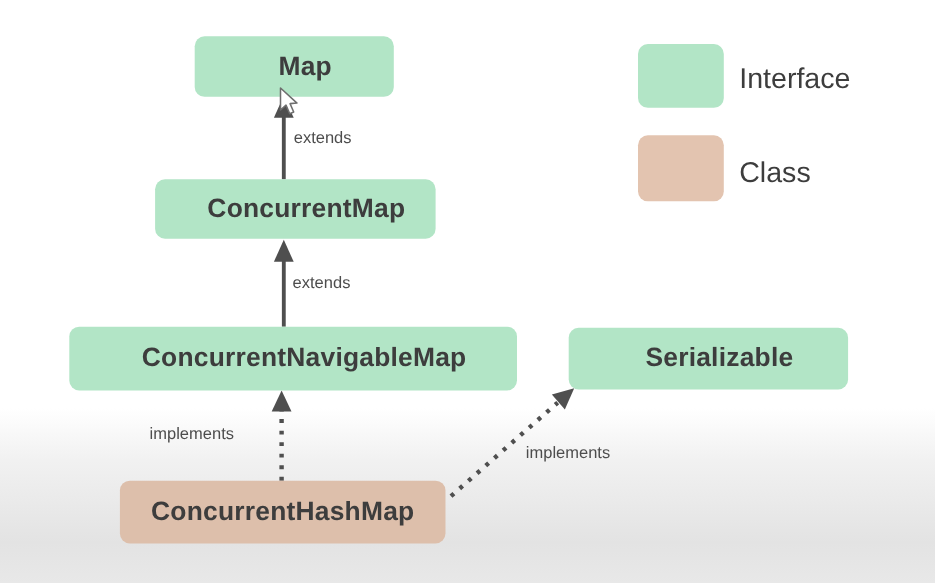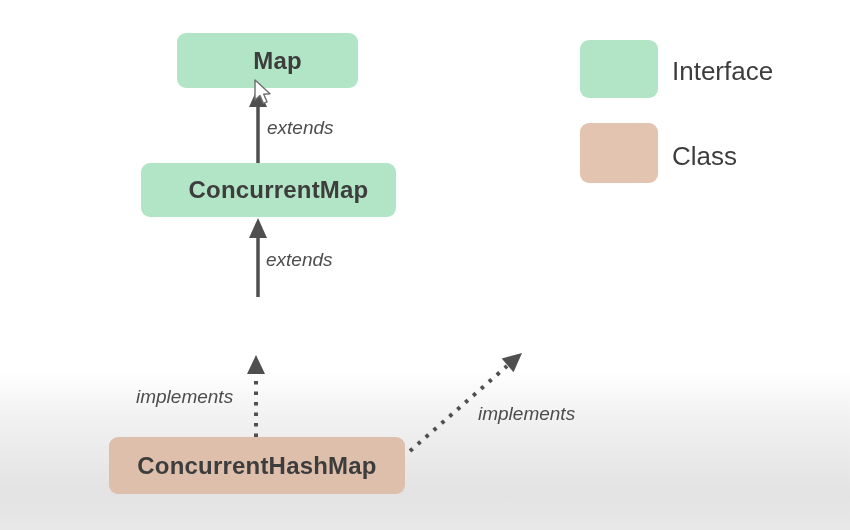--- a/index.html
+++ b/index.html
@@ -14,21 +14,21 @@
     position:absolute;
     display:flex;align-items:center;justify-content:center;
     border-radius:9px;
     font-weight:bold;font-size:24px;color:#3d3d3d;
     letter-spacing:0.2px;
   }
   .node.interface{background:#b2e5c6;padding-left:20px;}
   .node.class{background:#ddbfab;}
   .edge-label{
     position:absolute;
-    font-style:italic;font-size:19px;color:#4d4d4d;
+    font-size:15px;color:#4d4d4d;
   }
   .edges{position:absolute;left:0;top:0;}
   .legend-swatch{position:absolute;border-radius:9px;}
   .legend-swatch.interface{background:#b2e5c6;}
   .legend-swatch.class{background:#e3c4b0;}
   .legend-label{
     position:absolute;
     font-weight:normal;font-size:26px;color:#3d3d3d;
   }
   .cursor{position:absolute;}
@@ -62,20 +62,22 @@
     </g>
 
     <g>
       <line x1="410" y1="451" x2="507" y2="366" stroke="#4f4f4f" stroke-width="4" stroke-dasharray="3.5 7"></line>
       <polygon points="522,353 513.5,372.2 501.7,358.6" fill="#4f4f4f"></polygon>
     </g>
   </svg>
 
   <div class="node interface pos-map">Map</div>
   <div class="node interface pos-cmap">ConcurrentMap</div>
+  <div class="node interface pos-cnmap">ConcurrentNavigableMap</div>
+  <div class="node interface pos-ser">Serializable</div>
   <div class="node class pos-chm">ConcurrentHashMap</div>
 
   <span class="edge-label" style="left:267px;top:117px;">extends</span>
   <span class="edge-label" style="left:266px;top:249px;">extends</span>
   <span class="edge-label" style="left:136px;top:386px;">implements</span>
   <span class="edge-label" style="left:478px;top:403px;">implements</span>
 
   <div>
     <div class="legend-swatch interface" style="left:580px;top:40px;width:78px;height:58px;"></div>
     <span class="legend-label" style="left:672px;top:56px;">Interface</span>

